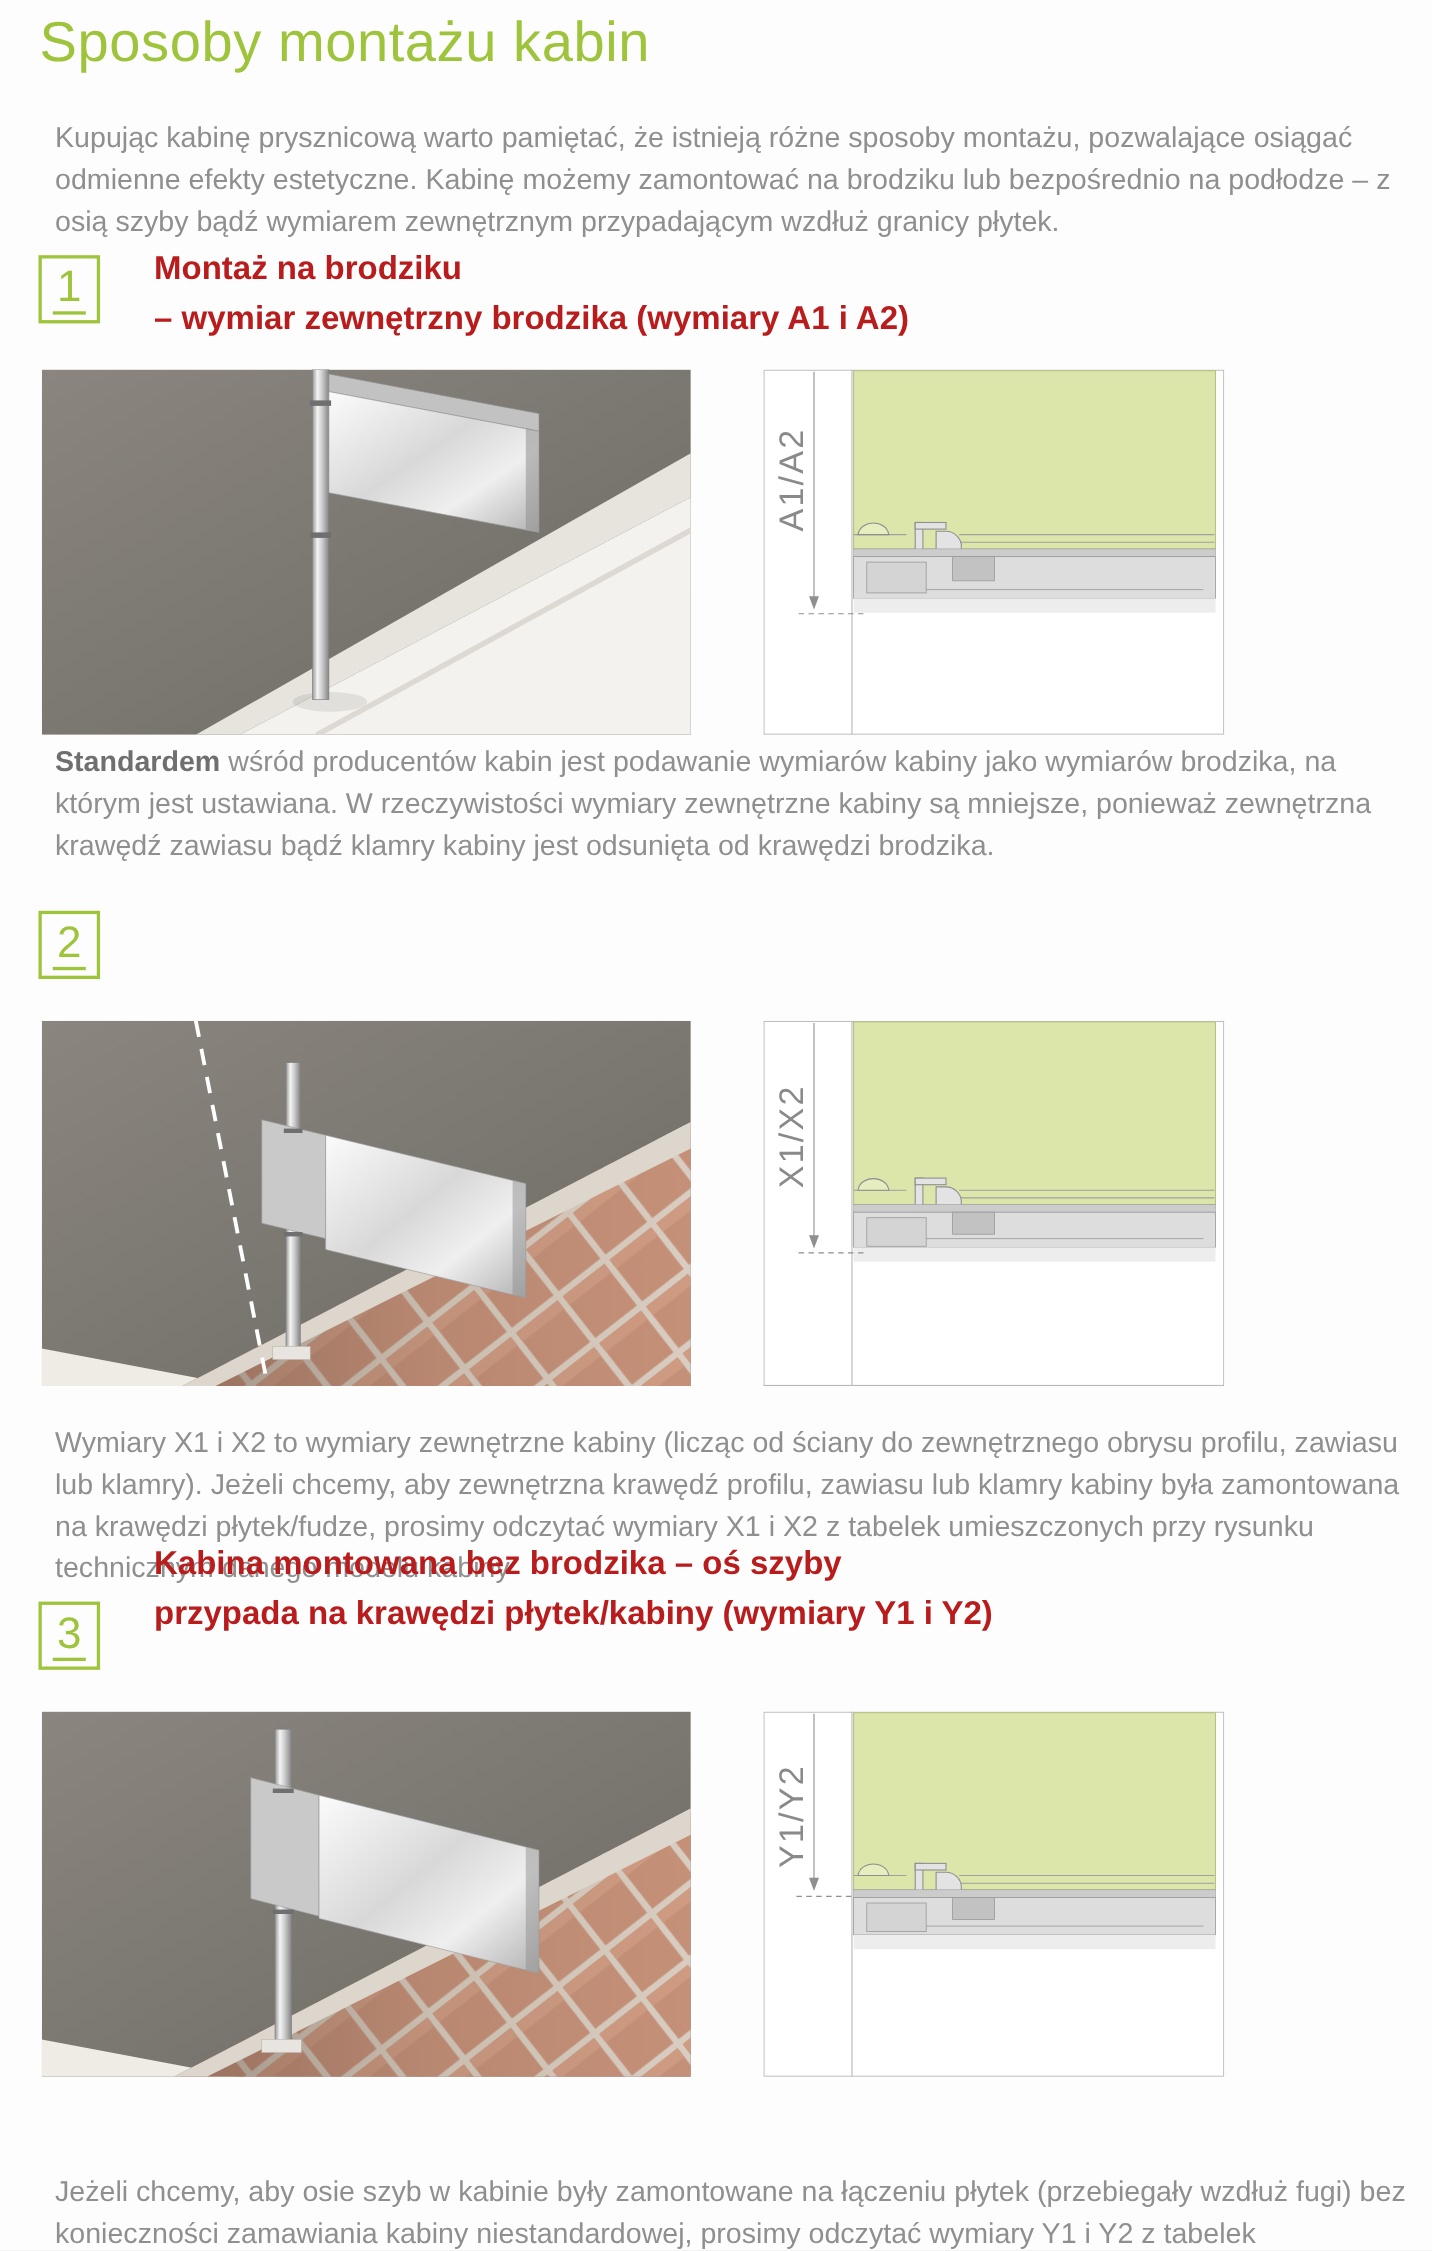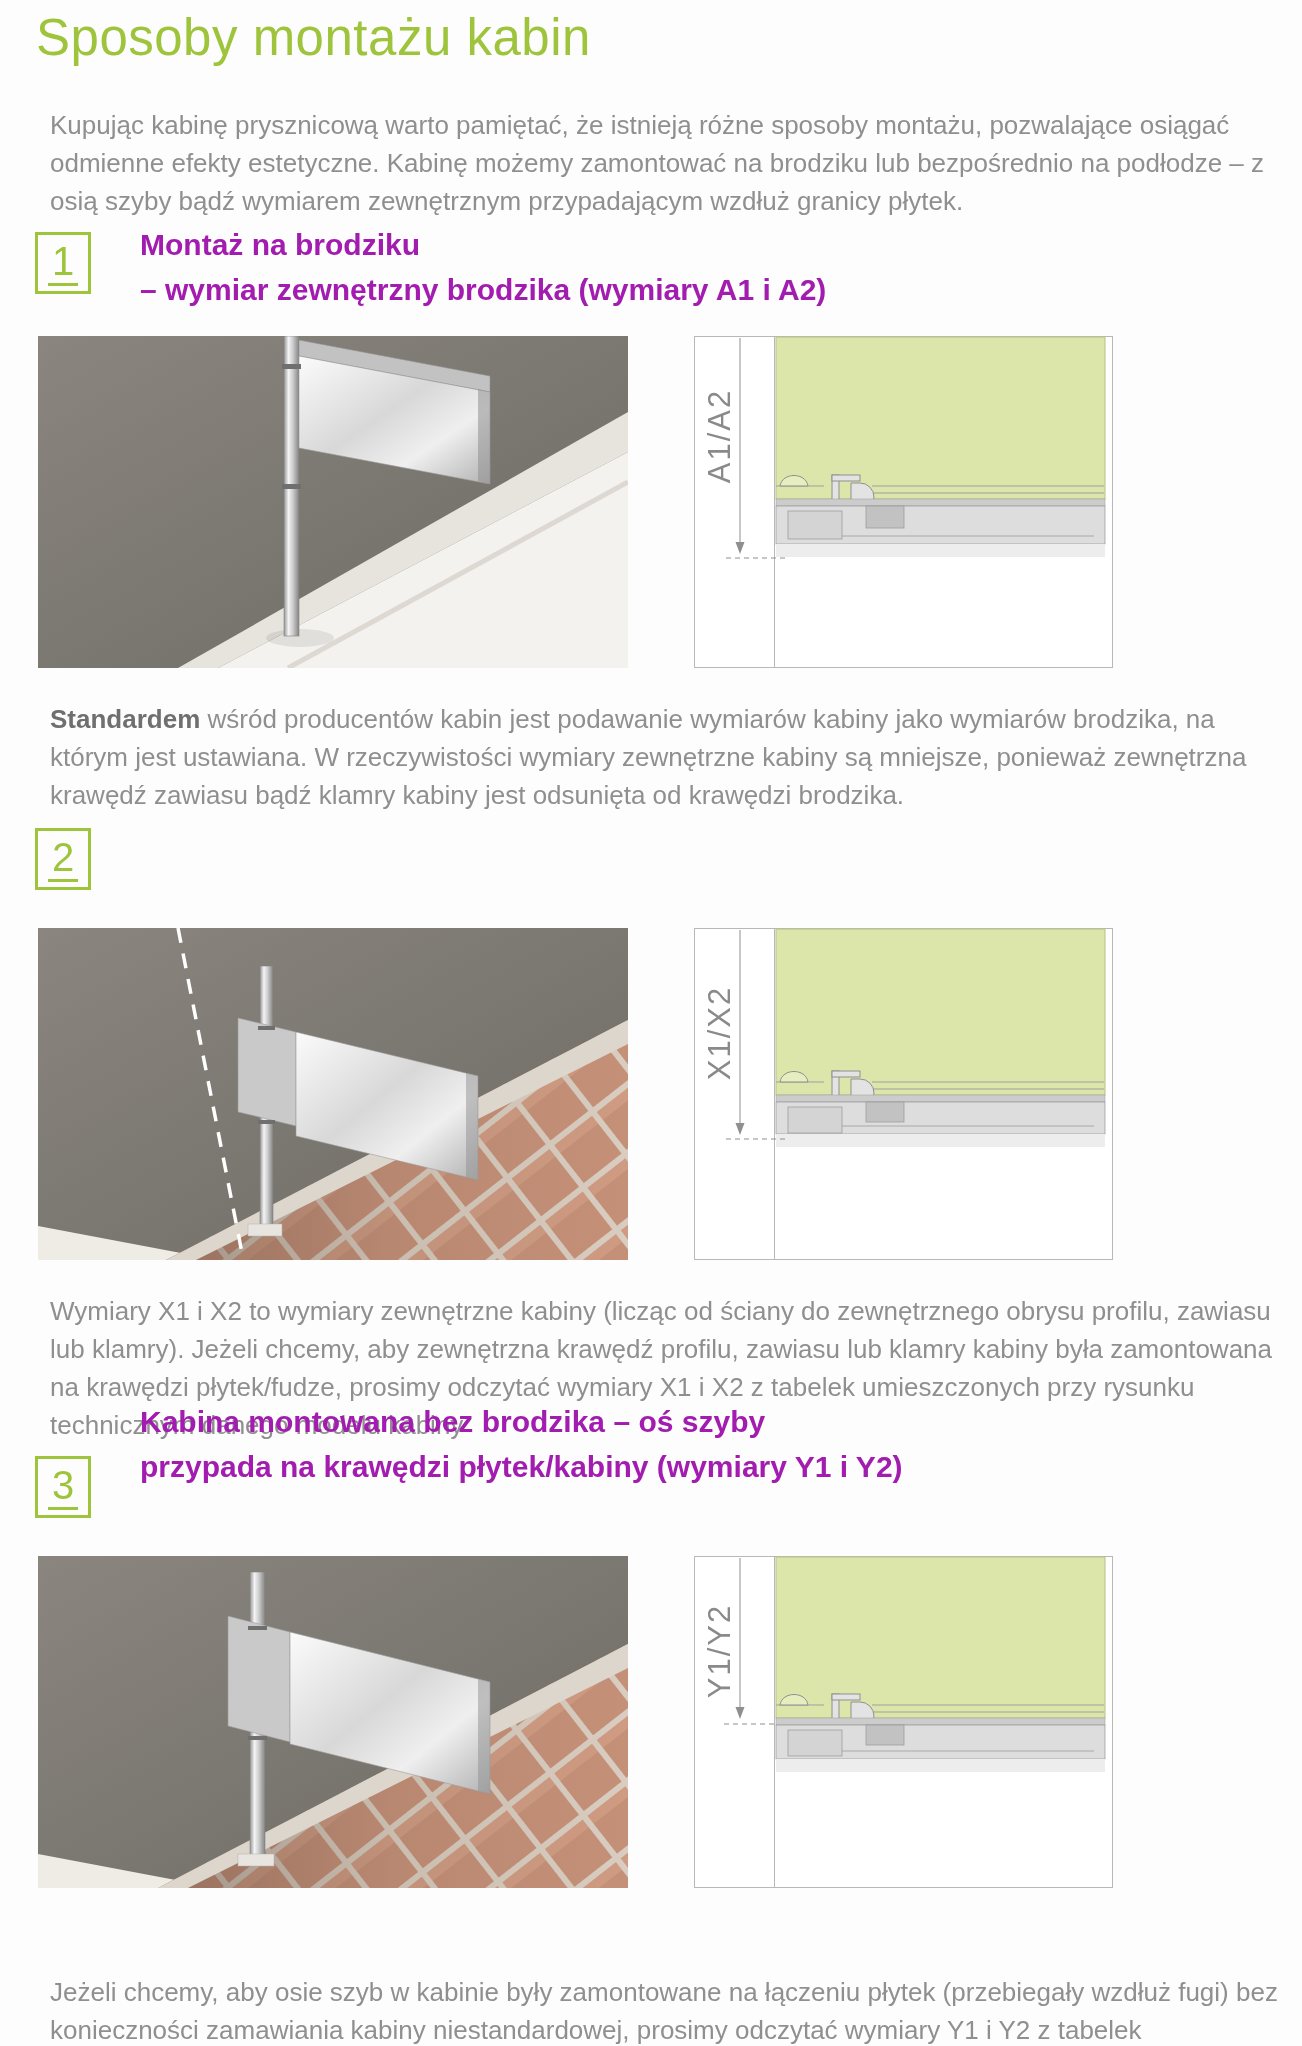--- a/index.html
+++ b/index.html
@@ -7,21 +7,21 @@
         font-family:"Liberation Sans",sans-serif;overflow:hidden;text-decoration:underline;}
   .page-title{position:absolute;left:36px;top:8px;font-size:51px;font-weight:normal;
         color:#9ec43c;letter-spacing:.5px;margin:0;}
   .body-text{position:absolute;left:38px;width:1248px;font-size:26px;line-height:38px;
         color:#8f8f8f;margin:12px;}
   .body-text strong{color:#6f6f6f;font-weight:bold;}
   .num-box{position:absolute;left:35px;width:50px;height:56px;border:3px solid #9ec43c;
         display:flex;align-items:center;justify-content:center;background:#fdfdfd;}
   .num-box span{color:#9ec43c;font-size:40px;line-height:1;border-bottom:3px solid #9ec43c;
         padding:0 4px 2px 4px;}
-  .sec-heading{position:absolute;left:140px;font-size:30px;line-height:45px;color:#a21caf;margin:0;}
+  .sec-heading{position:absolute;left:140px;font-size:30px;line-height:45px;color:#b91c1c;margin:0;}
   .photo{position:absolute;left:38px;width:590px;height:332px;}
   .diagram{position:absolute;left:694px;width:419px;height:332px;}
   svg{display:block;}
 </style>
 </head>
 <body>
 
 <svg width="0" height="0" style="position:absolute" aria-hidden="true">
   <defs>
     <linearGradient id="wallG" x1="0" y1="0" x2="1" y2="1">
@@ -103,21 +103,21 @@
       <rect x="172" y="170" width="38" height="22" fill="#c2c2c2" stroke="#9a9a9a" stroke-width=".75"></rect>
       <line x1="148" y1="200" x2="400" y2="200" stroke="#9a9a9a" stroke-width=".75"></line>
       <rect x="82" y="208" width="329" height="13" fill="#ededed"></rect>
       <line x1="46" y1="2" x2="46" y2="207" stroke="#8f8f8f"></line>
       <polygon points="46,218 41.5,206 50.5,206" fill="#8f8f8f"></polygon>
       <line x1="32" y1="222" x2="92" y2="222" stroke="#8f8f8f" stroke-dasharray="5 4"></line>
       <text transform="translate(36 100) rotate(-90)" text-anchor="middle" font-size="31" letter-spacing="2" fill="#8a8a8a">A1/A2</text>
     </svg>
   </div>
 
-  <p class="body-text" style="top:688px"><strong>Standardem</strong><span> wśród producentów kabin jest podawanie wymiarów kabiny jako wymiarów brodzika, na którym jest ustawiana. W rzeczywistości wymiary zewnętrzne kabiny są mniejsze, ponieważ zewnętrzna krawędź zawiasu bądź klamry kabiny jest odsunięta od krawędzi brodzika.</span></p>
+  <p class="body-text" style="top:661px"><strong>Standardem</strong><span> wśród producentów kabin jest podawanie wymiarów kabiny jako wymiarów brodzika, na którym jest ustawiana. W rzeczywistości wymiary zewnętrzne kabiny są mniejsze, ponieważ zewnętrzna krawędź zawiasu bądź klamry kabiny jest odsunięta od krawędzi brodzika.</span></p>
 
   <div class="num-box" style="top:828px">
     <span>2</span>
   </div>
 
   <div class="photo" style="top:928px">
     <svg viewBox="0 0 590 332" width="590" height="332">
       <rect width="590" height="332" fill="url(#wallG)"></rect>
       <polygon points="0,298 180,332 0,332" fill="#efece6"></polygon>
       <polygon points="128,332 590,92 590,332" fill="url(#tileP)"></polygon>

